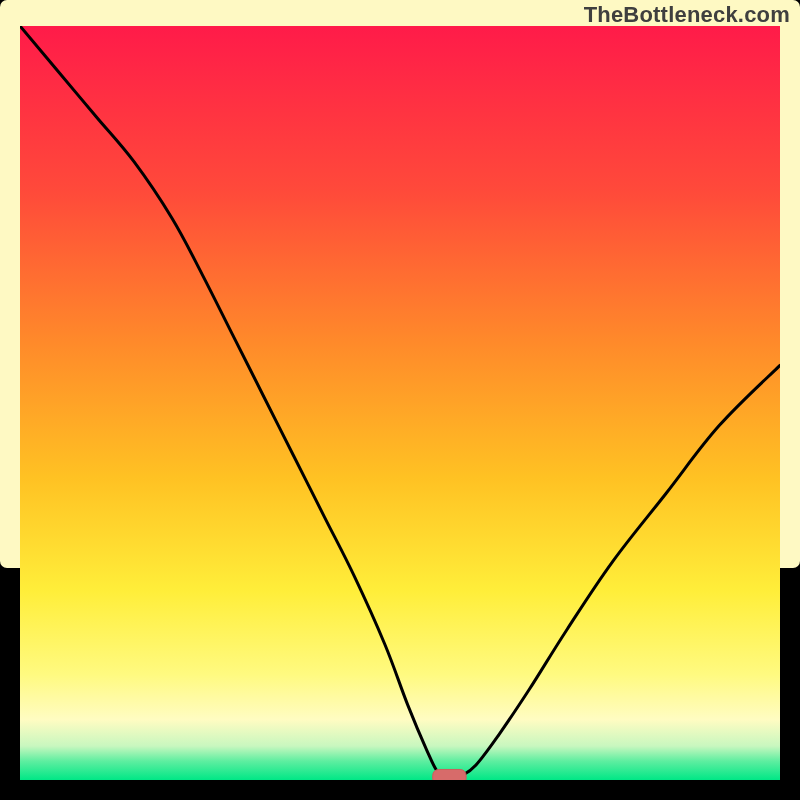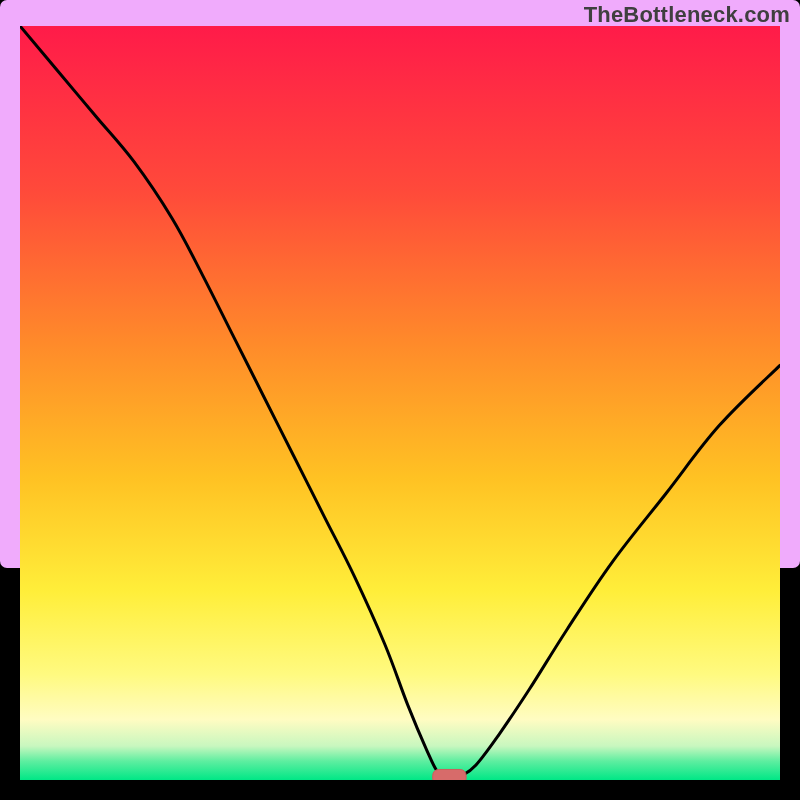--- a/index.html
+++ b/index.html
@@ -8,21 +8,21 @@
     width: 800px;
     height: 800px;
     background: #000;
     font-family: Arial, Helvetica, sans-serif;
     overflow: hidden;
   }
   .frame {
     position: relative;
     width: 800px;
     height: 568px;
-    background: #f0abfc;
+    background: #fef9c3;
     border-radius: 7px;
   }
   .attribution {
     position: absolute;
     top: 2px;
     right: 10px;
     color: #3f3f3f;
     font-size: 22px;
     font-weight: 600;
     letter-spacing: 0.2px;

